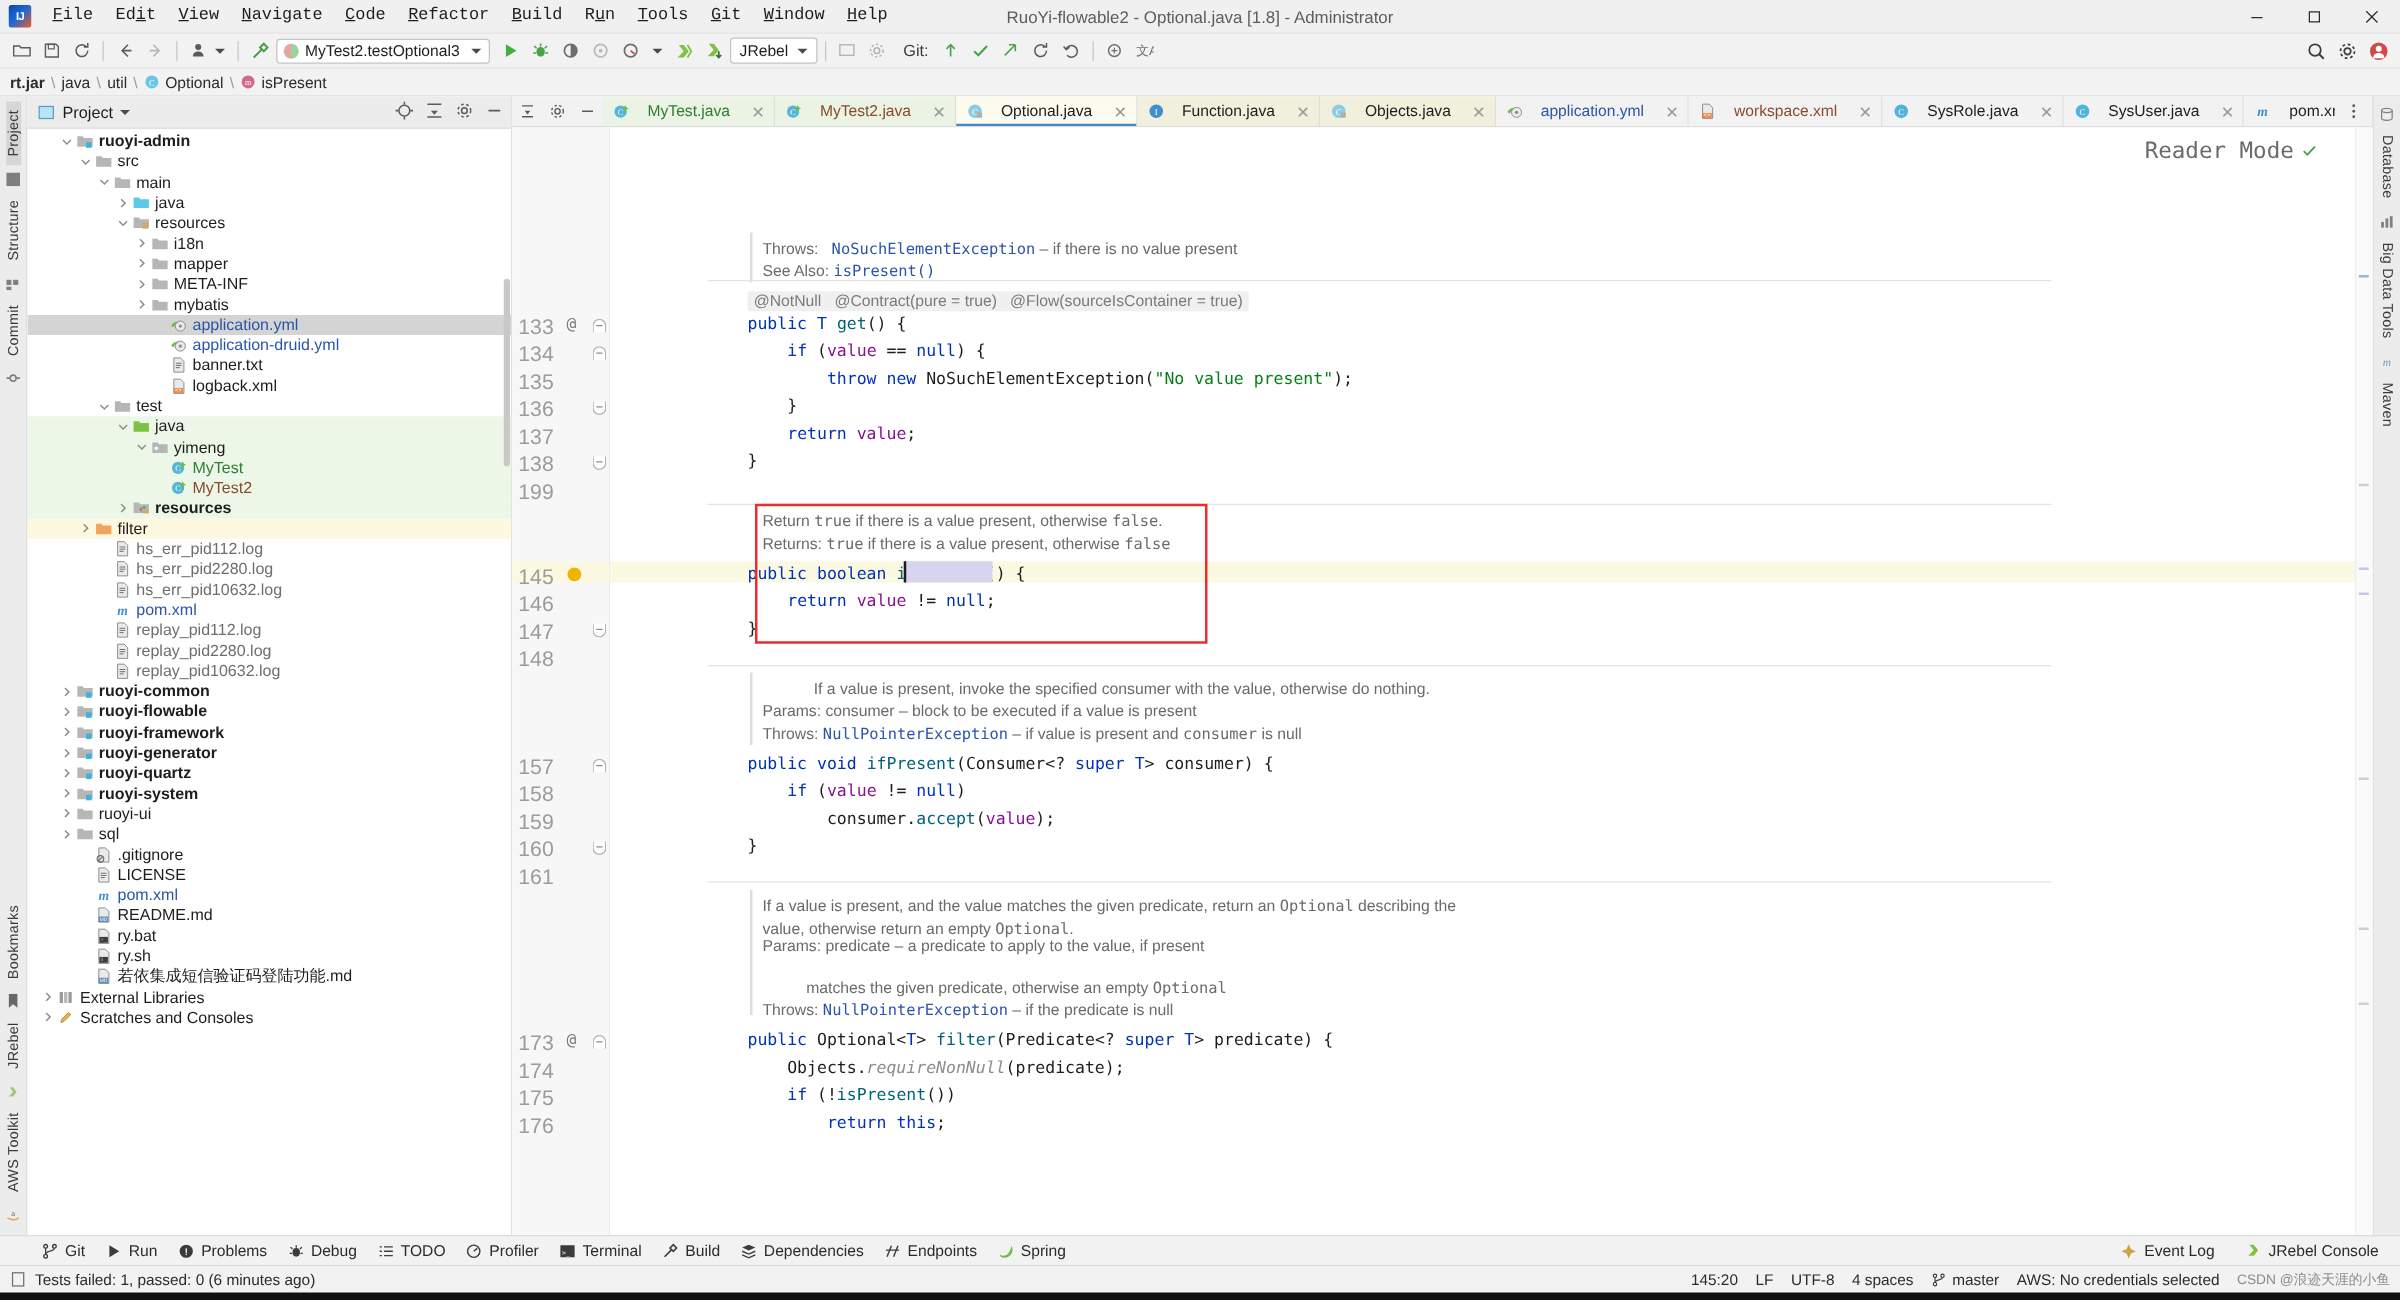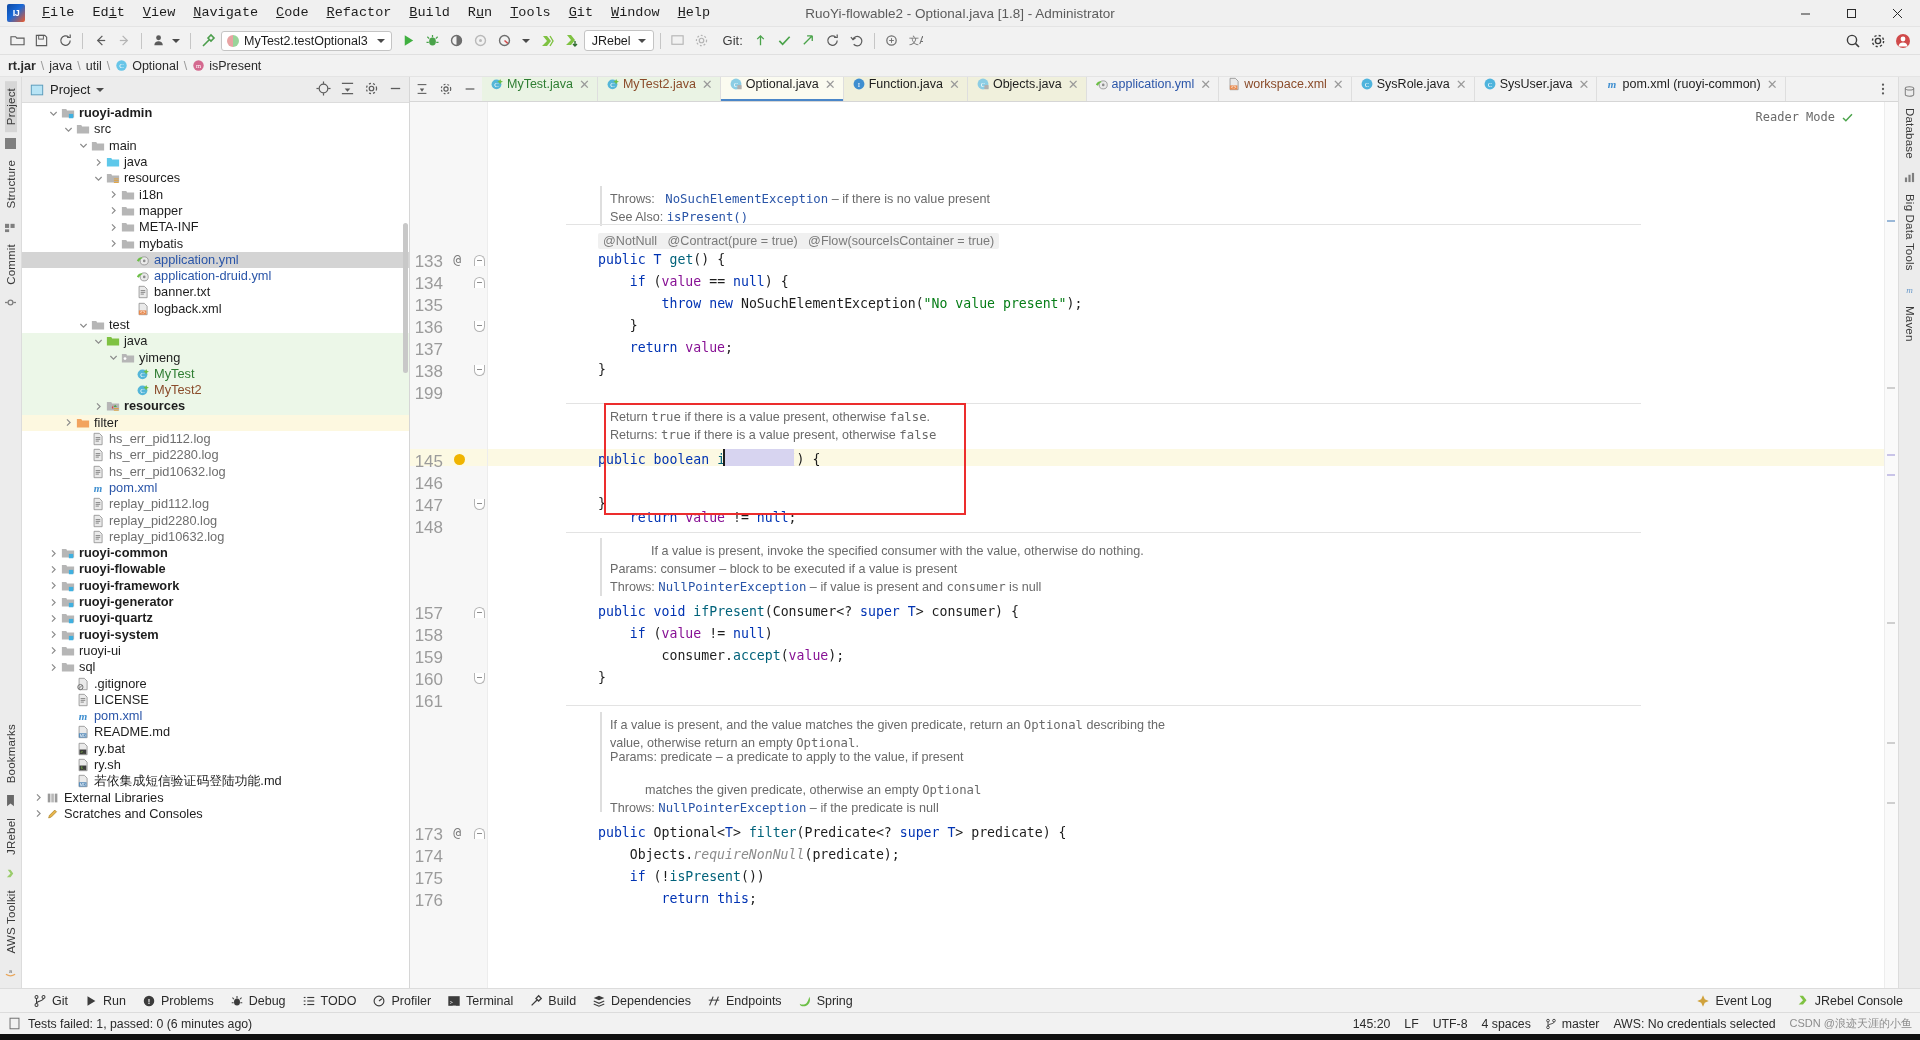--- a/index.html
+++ b/index.html
@@ -127,21 +127,21 @@
   .pp-scroll { position: absolute; right: 1px; top: 120px; width: 5px; height: 150px; background: #c8c8c8; border-radius: 3px; }
 
   
   .editorarea { flex: 1 1 auto; display: flex; flex-direction: column; min-width: 0; background: #fff; }
   .tabbar {
     height: 25px; flex: 0 0 25px; display: flex; align-items: stretch; background: #f2f2f2;
     border-bottom: 1px solid #d6d6d6; overflow: hidden;
   }
   .tbtn { width: 24px; display: flex; align-items: center; justify-content: center; flex: 0 0 24px; }
   .etab {
-    display: flex; gap: 3px; padding: 0 7px 0 8px; font-size: 12.5px;
+    display: flex; align-items: center; gap: 14px; padding: 0 7px 0 8px; font-size: 12.5px;
     border-right: 1px solid #dedede; background: #f2f2f2; position: relative; white-space: nowrap;
   }
   .etab.green { background: #eaf3e4; }
   .etab.yellow { background: #f0f0dc; }
   .etab.active { background: #fbfbf0; }
   .etab.active::after {
     content: ""; position: absolute; left: 0; right: 0; bottom: 0; height: 2px; background: #4a86c8;
   }
   .etab .xc { color: #9a9a9a; font-size: 13px; margin-left: 3px; }
   .etab .tname { color: #1d1d1d; }
@@ -196,21 +196,21 @@
   .hl-line { position: absolute; left: 0; right: 0; height: 17px; background: #fcf9e3; }
   .sel-tok { position: absolute; background: #d7d4f0; }
   .cursor { position: absolute; width: 2px; background: #1d1d1d; }
   .redbox { position: absolute; border: 2px solid #ec2d2d; pointer-events: none; }
 
   
   .rgutter { width: 14px; flex: 0 0 14px; background: #fafafa; border-left: 1px solid #ededed; position: relative; }
   .mark { position: absolute; right: 3px; width: 8px; height: 2px; }
 
   .reader-mode {
-    position: absolute; right: 26px; top: 6px; font-size: 12px; color: #6a6a6a;
+    position: absolute; right: 26px; top: 6px; font-size: 18px; color: #6a6a6a;
     display: flex; align-items: center; gap: 6px; background: #fff; padding: 2px 4px;
   }
 
   
   .bottombar {
     height: 24px; flex: 0 0 24px; display: flex; align-items: center; gap: 2px;
     background: #f2f2f2; border-top: 1px solid #dcdcdc; padding-left: 26px;
   }
   .bbtn { display: flex; align-items: center; gap: 5px; padding: 2px 7px; font-size: 12.5px; color: #2b2b2b; border-radius: 3px; white-space: nowrap;}
   .bright { margin-left: auto; display: flex; align-items: center; gap: 10px; padding-right: 10px; }
@@ -1337,21 +1337,21 @@
             <div class="cl" style="left: 110px; top: 172px;">    <span class="kw">if</span> (<span class="fld">value</span> == <span class="kw">null</span>) {</div>
             <div class="cl" style="left: 110px; top: 194px;">        <span class="kw">throw</span> <span class="kw">new</span> NoSuchElementException(<span class="str">"No value present"</span>);</div>
             <div class="cl" style="left: 110px; top: 216px;">    }</div>
             <div class="cl" style="left: 110px; top: 238px;">    <span class="kw">return</span> <span class="fld">value</span>;</div>
             <div class="cl" style="left: 110px; top: 260px;">}</div>
             <div class="cl" style="left: 110px; top: 282px;"></div>
             <div class="doc" style="left: 122px; top: 307px;">Return <span class="mono">true</span> if there is a value present, otherwise <span class="mono">false</span>.</div>
             <div class="doc" style="left: 122px; top: 325px;">Returns: <span class="mono">true</span> if there is a value present, otherwise <span class="mono">false</span></div>
             <div class="hl-line" style="top: 347px;"></div>
             <div class="cl" style="left: 110px; top: 350px;"><span class="kw">public</span> <span class="kw">boolean</span> <span class="mth">isPresent</span>() {</div>
-            <div class="cl" style="left: 110px; top: 372px; margin-top: 36px;">    <span class="kw">return</span> <span class="fld">value</span> != <span class="kw">null</span>;</div>
+            <div class="cl" style="left: 110px; top: 372px;">    <span class="kw">return</span> <span class="fld">value</span> != <span class="kw">null</span>;</div>
             <div class="cl" style="left: 110px; top: 394px;">}</div>
             <div class="cl" style="left: 110px; top: 416px;"></div>
             <div class="doc" style="left: 122px; top: 441px; margin-left: 41px;">If a value is present, invoke the specified consumer with the value, otherwise do nothing.</div>
             <div class="doc" style="left: 122px; top: 459px;">Params: consumer – block to be executed if a value is present</div>
             <div class="doc" style="left: 122px; top: 477px;">Throws: <span class="lnk">NullPointerException</span> – if value is present and <span class="mono">consumer</span> is null</div>
             <div class="cl" style="left: 110px; top: 502px;"><span class="kw">public</span> <span class="kw">void</span> <span class="mth">ifPresent</span>(Consumer&lt;? <span class="kw">super</span> <span class="ty">T</span>&gt; consumer) {</div>
             <div class="cl" style="left: 110px; top: 524px;">    <span class="kw">if</span> (<span class="fld">value</span> != <span class="kw">null</span>)</div>
             <div class="cl" style="left: 110px; top: 546px;">        consumer.<span class="mth">accept</span>(<span class="fld">value</span>);</div>
             <div class="cl" style="left: 110px; top: 568px;">}</div>
             <div class="cl" style="left: 110px; top: 590px;"></div>

